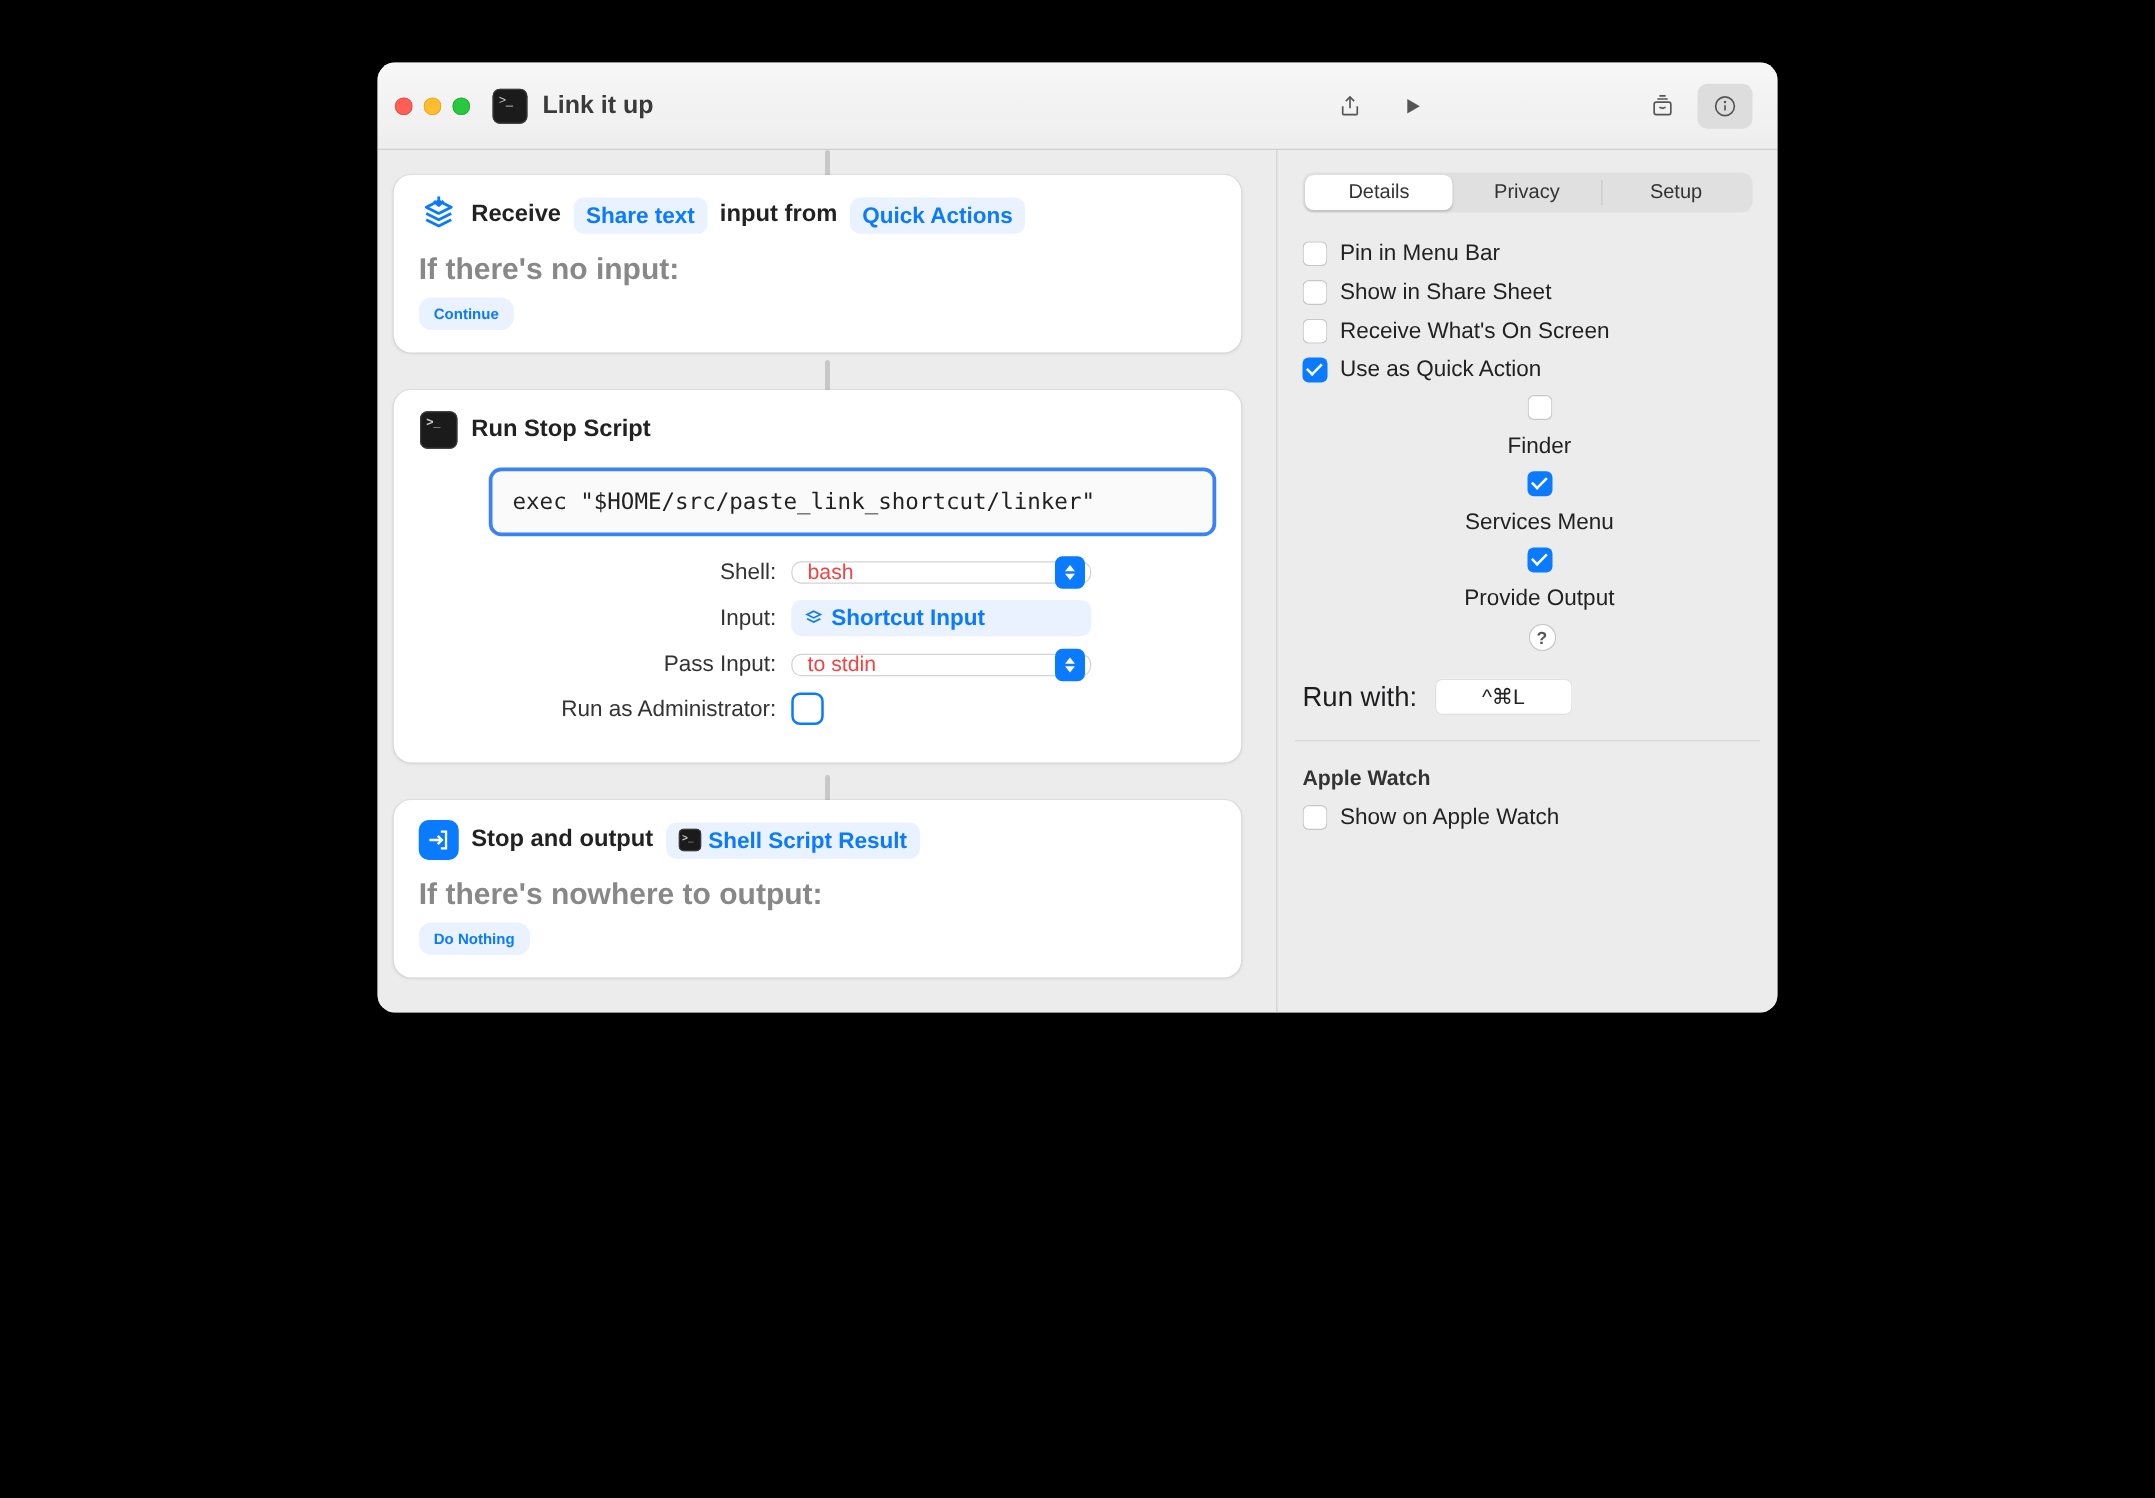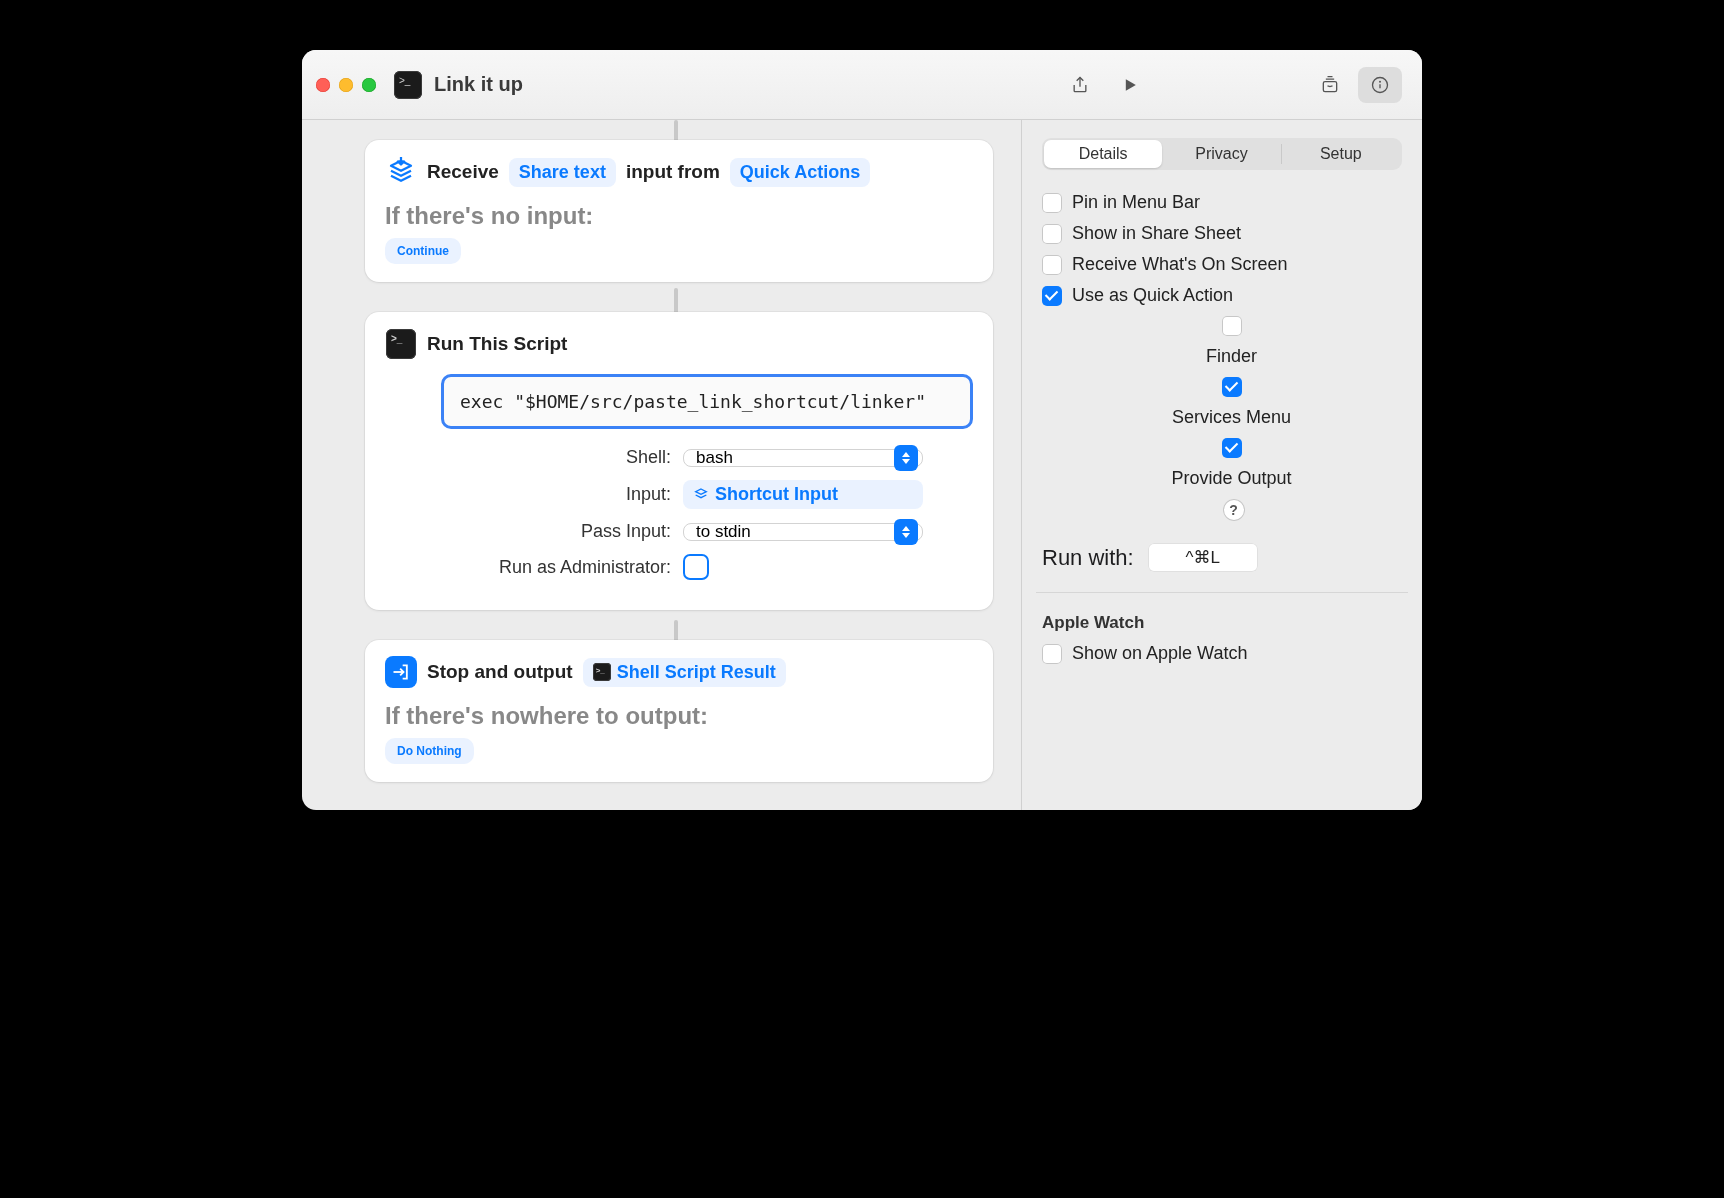--- a/index.html
+++ b/index.html
@@ -66,24 +66,23 @@
   .tb-btn.selected { background:#ddd; }
   .tb-btn svg { width: 20px; height: 20px; stroke:#555; fill:none; stroke-width:1.6; }
   .tb-btn .solid { fill:#555; stroke:none; }
 
   
   .tb-right-group { display:flex; align-items:center; margin-right:6px; }
 
   
   .canvas {
     background:#ececec;
-    padding: 20px 28px 28px 35px;
+    padding: 20px 28px 28px 13px;
     position: relative;
     border-right: 1px solid #d0d0d0;
-    margin-left: 28px;
   }
   .connector {
     position:absolute;
     left:50%;
     width:4px;
     background:#c8c8c8;
     transform:translateX(-50%);
     border-radius:2px;
     z-index:0;
   }
@@ -151,21 +150,21 @@
   }
   .formrow .lbl { text-align:right; font-size:18px; color:#333; }
   .select {
     display:flex; align-items:center; justify-content:space-between;
     background:#fff;
     border:1px solid #d3d3d3;
     border-radius:8px;
     height:18px;
     padding:0 4px 0 12px;
     font-size:17px;
-    color:#000000;
+    color:#ef4444;
     gap:20px;
   }
   .select .stepper {
     width:24px;height:26px;
     background:#0a7aff;
     border-radius:6px;
     display:flex;flex-direction:column;align-items:center;justify-content:center;
     gap:0;
   }
   .select .stepper::before,
@@ -330,21 +329,21 @@
       <span class="pill">Continue</span>
     </div>
 
     <div class="connector" style="top:168px;height:36px"></div>
 
     <div class="card">
       <div class="row hdr">
         <span class="card-icon">
           <span class="appicon" style="margin:0;width:30px;height:30px;">&gt;_</span>
         </span>
-        <span class="plain">Run This Script</span>
+        <span class="plain">Run Stop Script</span>
       </div>
 
       <div class="codebox">exec "$HOME/src/paste_link_shortcut/linker"</div>
 
       <div class="formrow">
         <span class="lbl">Shell:</span>
         <div class="select">
           <span>bash</span>
           <span class="stepper"></span>
         </div>

